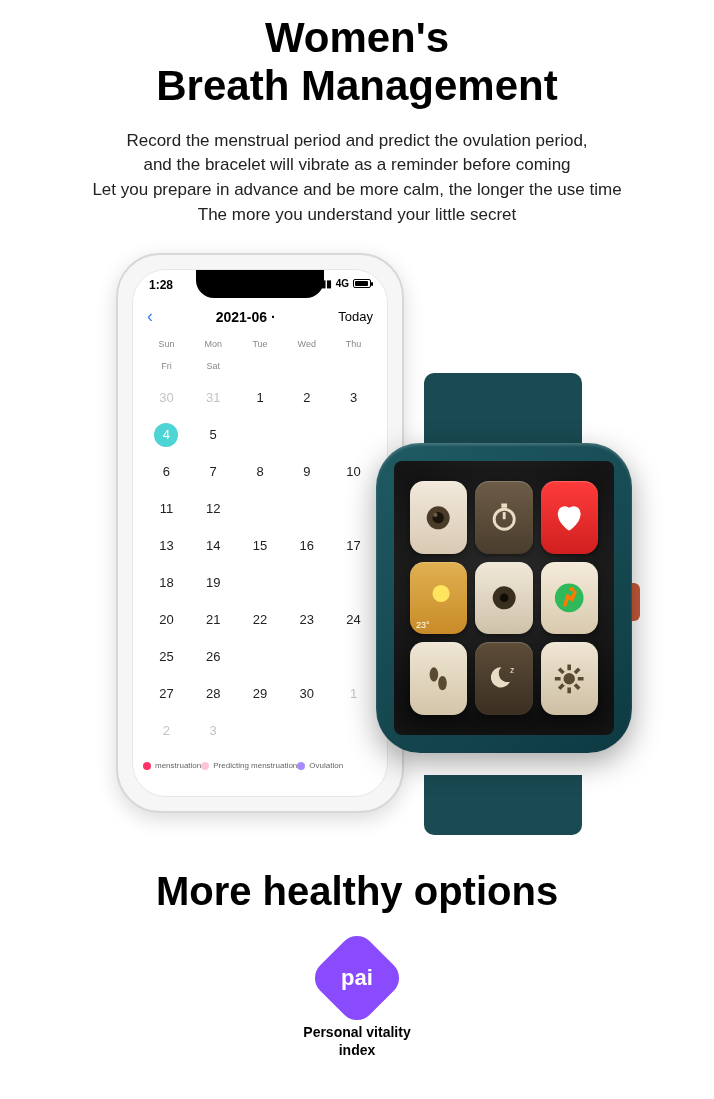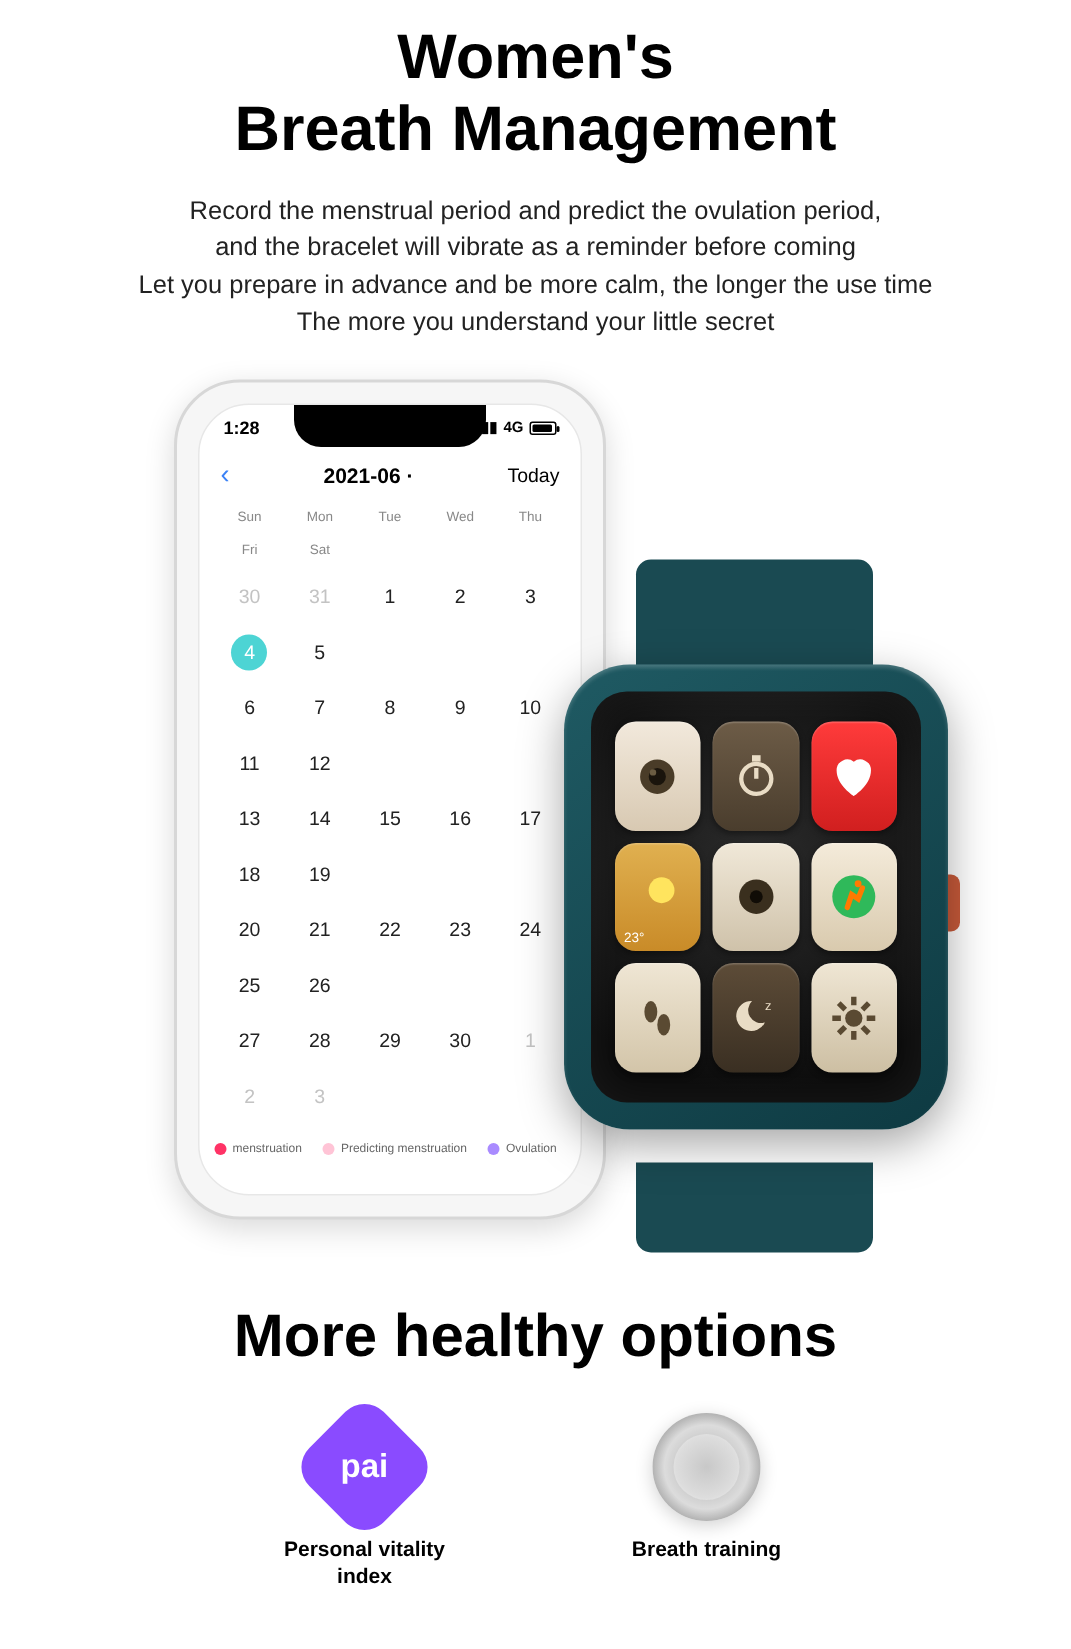--- a/index.html
+++ b/index.html
@@ -64,21 +64,21 @@
     transform: translateX(-50%);
     width: 128px;
     height: 28px;
     background: #000;
     border-bottom-left-radius: 18px;
     border-bottom-right-radius: 18px;
   }
   .status-bar {
     display: flex;
     justify-content: space-between;
-    align-items: center;
+    align-items: flex-start;
     padding: 8px 16px 0 16px;
     font-size: 12px;
     font-weight: 600;
   }
   .status-right { display: flex; gap: 4px; align-items: center; font-size: 10px; }
   .battery {
     width: 18px; height: 9px; border: 1px solid #000; border-radius: 2px; position: relative;
   }
   .battery::after { content:''; position:absolute; right:-3px; top:2px; width:2px; height:4px; background:#000; border-radius:1px; }
   .battery-fill { position:absolute; left:1px; top:1px; width:13px; height:5px; background:#000; border-radius:1px; }
@@ -119,21 +119,20 @@
     position: absolute;
     left: 50%; top: 50%;
     transform: translate(-50%, -50%);
     width: 24px; height: 24px;
     background: #4dd4d4;
     border-radius: 50%;
   }
   .cal-row .highlight span { position: relative; color: #fff; }
   .legend {
     display: flex;
-    gap: 14px;
     padding: 12px 10px;
     font-size: 8px;
     color: #666;
     align-items: flex-start;
   }
   .dot {
     width: 8px; height: 8px; border-radius: 50%; display: inline-block; margin-right: 4px; vertical-align: middle;
   }
   .dot.red { background: #ff3366; }
   .dot.pink { background: #ffc4d6; }
@@ -162,21 +161,21 @@
     width: 256px;
     height: 310px;
     background: linear-gradient(145deg, #1f5a63, #0e3a42);
     border-radius: 44px;
     box-shadow: 0 10px 30px rgba(0,0,0,.35), inset 0 2px 3px rgba(255,255,255,.2);
     padding: 18px;
   }
   .watch-screen {
     width: 100%; height: 100%;
     background: radial-gradient(circle at 50% 40%, #2b2b2b, #0c0c0c 80%);
-    border-radius: 24px;
+    border-radius: 8px;
     padding: 20px 16px;
     display: grid;
     grid-template-columns: repeat(3, 1fr);
     grid-template-rows: repeat(3, 1fr);
     gap: 8px;
     position: relative;
     box-shadow: inset 0 0 30px rgba(255,255,255,.06);
   }
   .watch-btn {
     position: absolute;
@@ -443,17 +442,13 @@
 <div class="options">
   <div class="opt">
     <div class="opt-icon">
       <div class="pai">
           <span>pai</span>
         </div>
     </div>
     <div class="opt-label">Personal vitality
 index</div>
   </div>
-  <div class="opt">
-    <div class="opt-icon breath"></div>
-    <div class="opt-label">Breath training</div>
-  </div>
 </div>
 
 </body></html>

